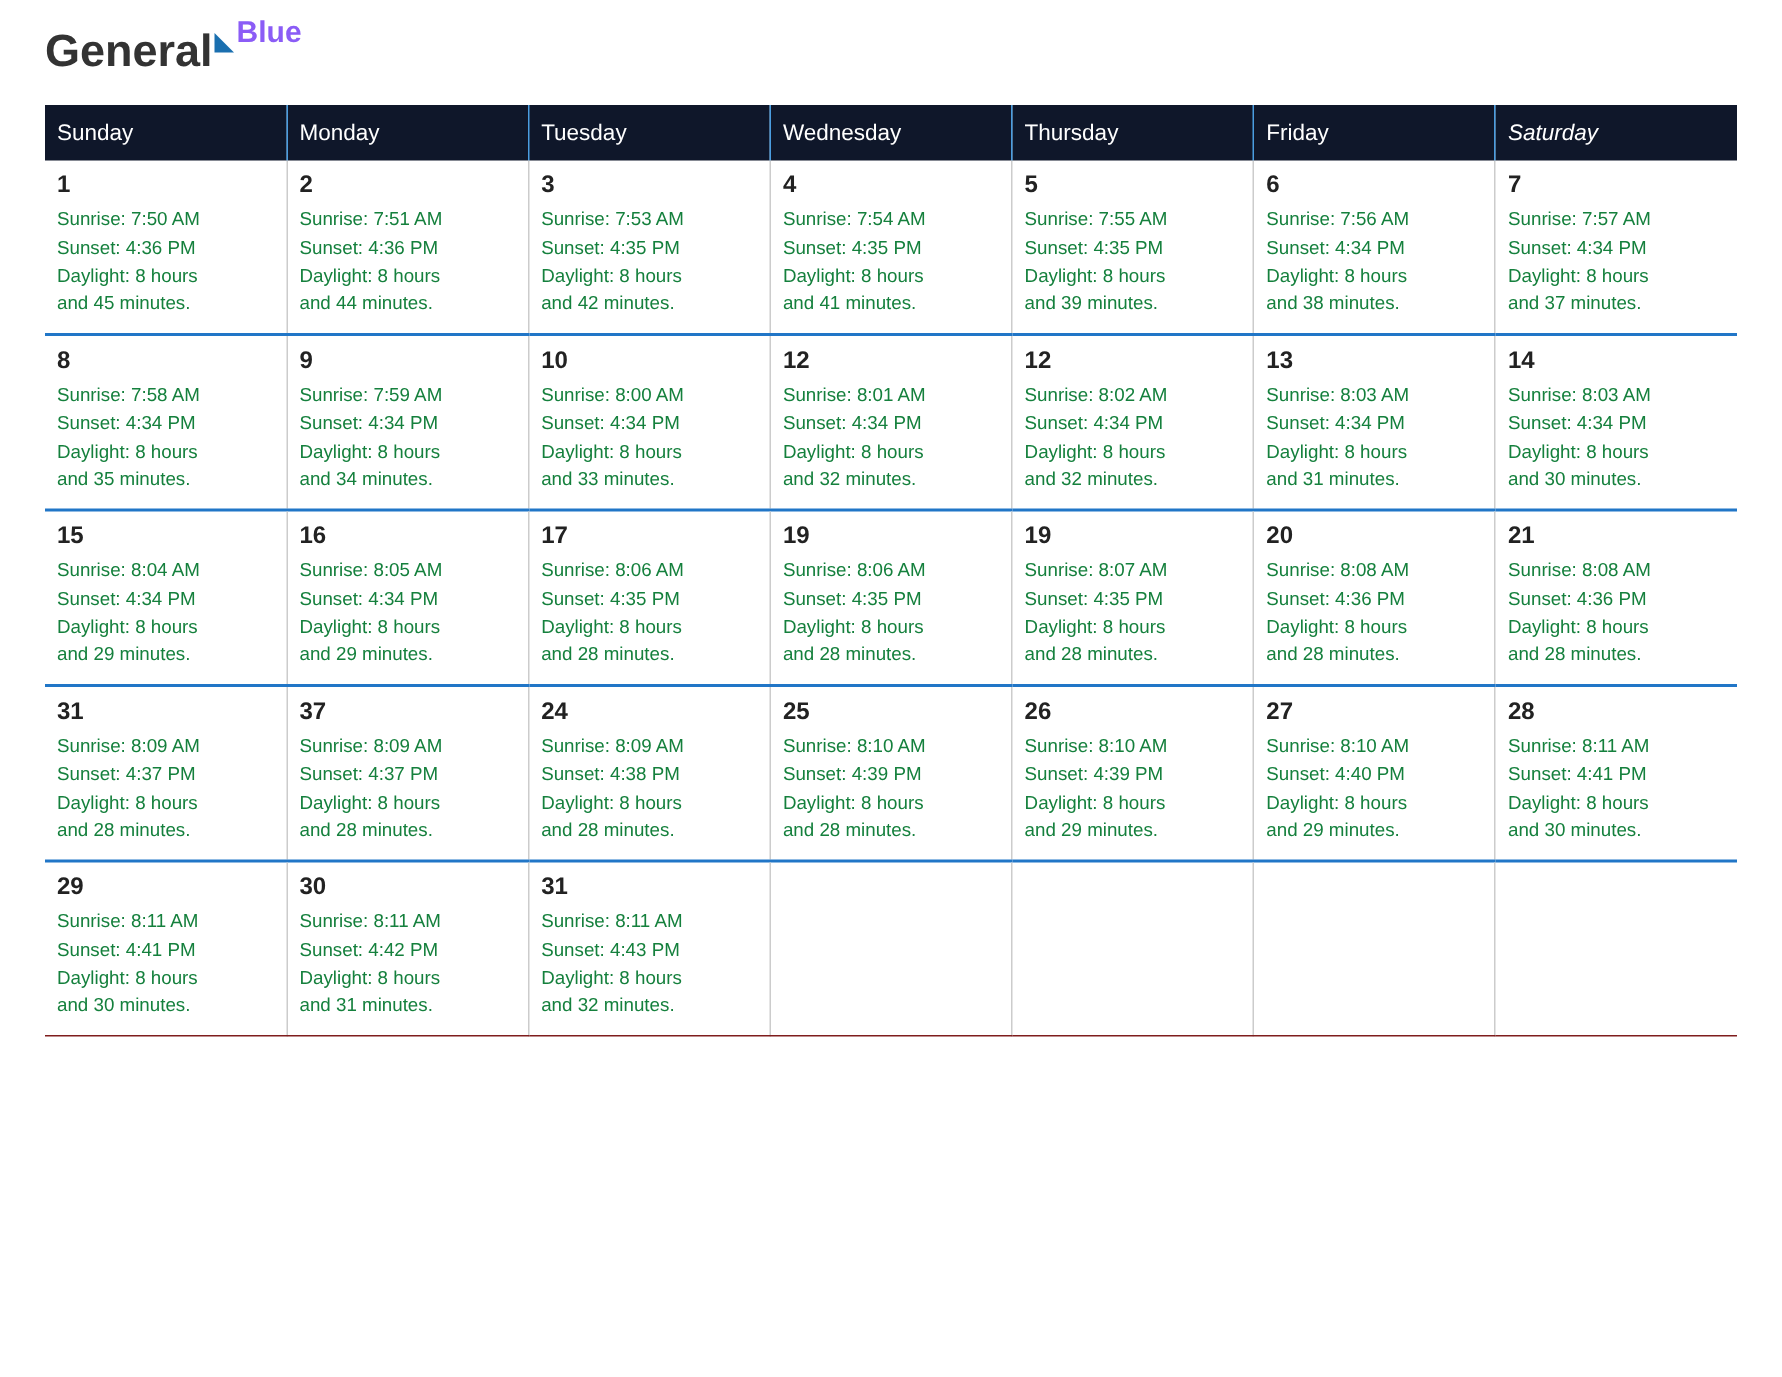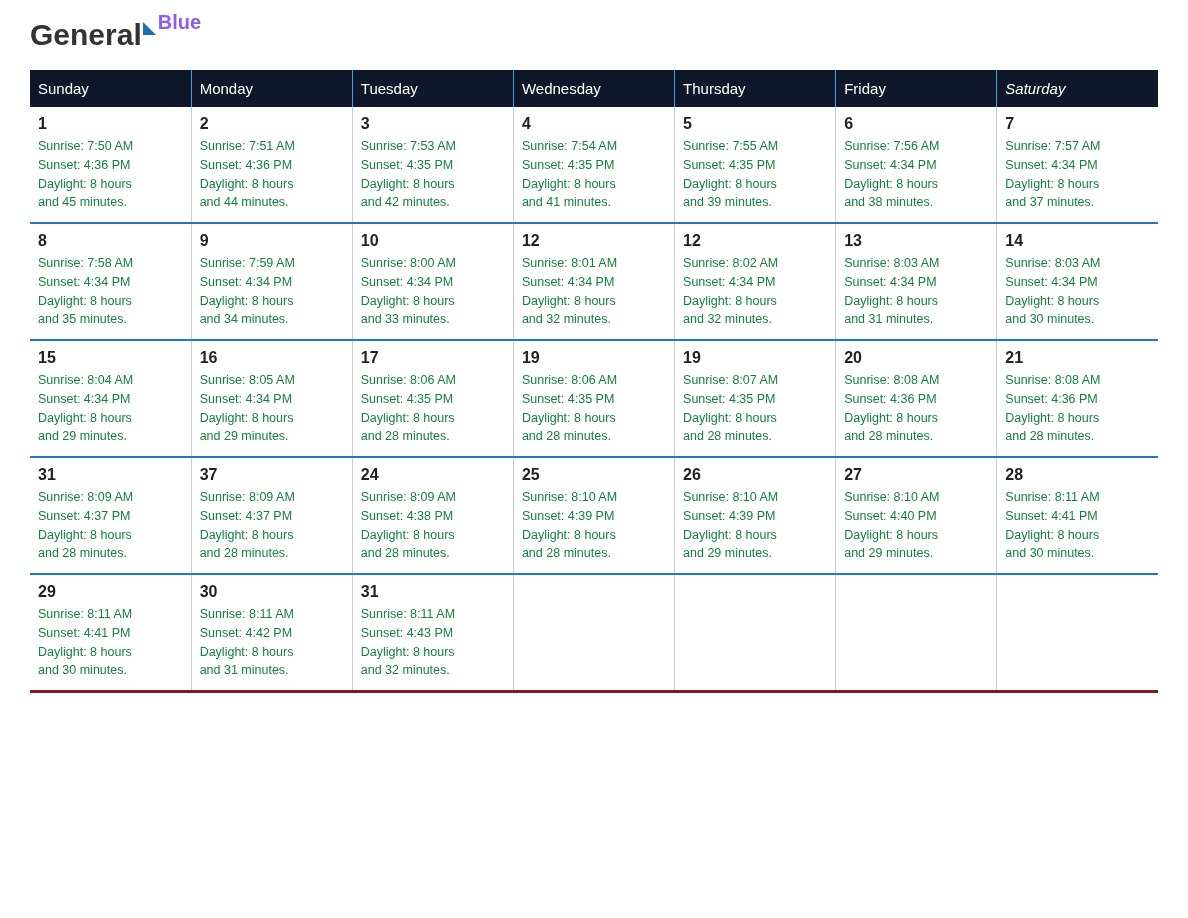--- a/index.html
+++ b/index.html
@@ -74,21 +74,21 @@
     }
     th:last-child { border-right: none; font-style: italic; }
     td {
       padding: 8px 8px 10px 8px;
       vertical-align: top;
       border-right: 1px solid #ccc;
       border-bottom: 2px solid #2176c7;
       width: 14.28%;
     }
     td:last-child { border-right: none; }
-    tr:last-child td { border-bottom: 3px solid #7f1d1d; }
+    tr:last-child td { border-bottom: 1px solid #7f1d1d; }
     .day-num {
       font-size: 16px;
       font-weight: bold;
       color: #222;
       display: block;
       margin-bottom: 4px;
     }
     .day-info {
       font-size: 12.5px;
       color: #15803d;

